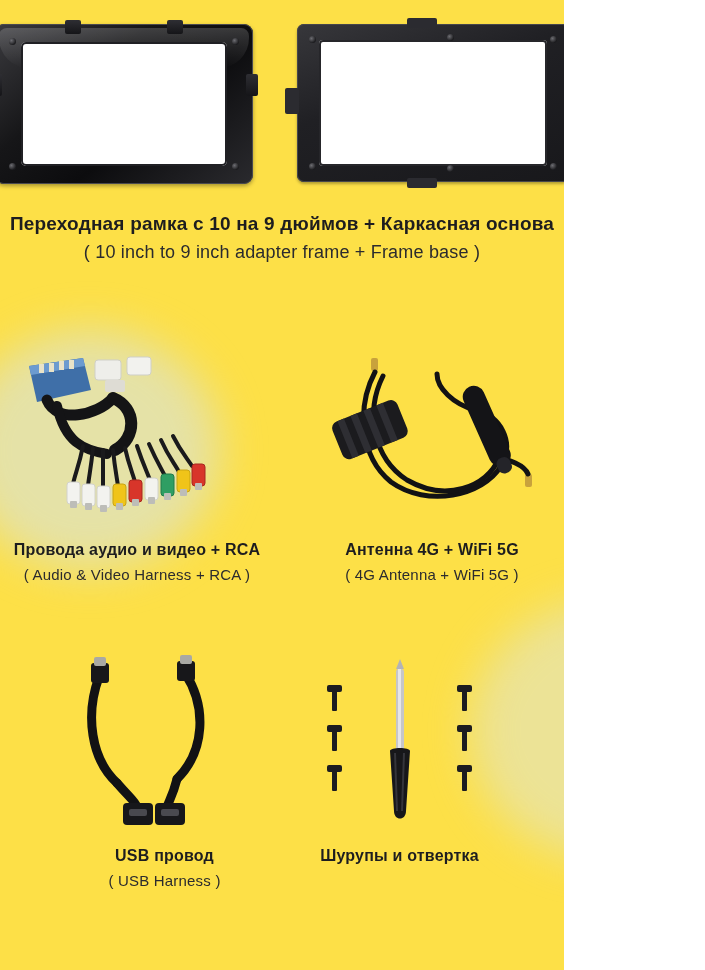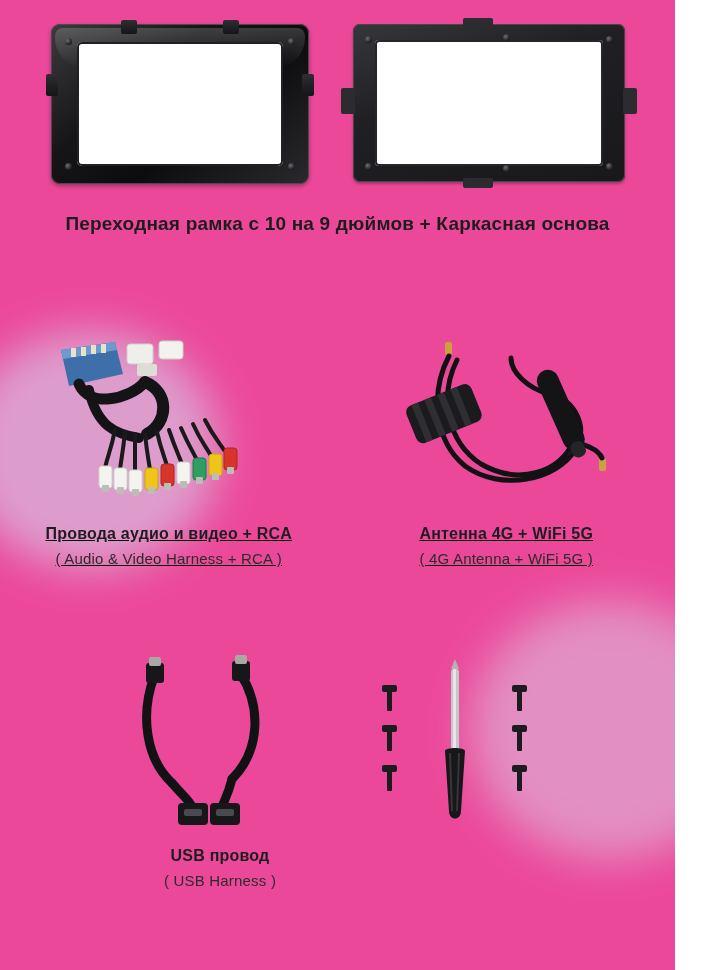--- a/index.html
+++ b/index.html
@@ -6,23 +6,23 @@
   html, body {
     margin: 0;
     padding: 0;
     width: 705px;
     height: 970px;
     background: #ffffff;
     font-family: "Liberation Sans", sans-serif;
   }
   .page {
     position: relative;
-    width: 675px;
+    width: 564px;
     height: 970px;
-    background: #ec4899;
+    background: #fde047;
     overflow: hidden;
   }
 
   
   .section {
     position: absolute;
     width: 100%;
   }
   .caption-ru {
     text-align: center;
@@ -175,23 +175,24 @@
             <div class="screw" style="right:12px; bottom:12px;"></div>
             <div class="screw" style="left:150px; top:10px;"></div>
             <div class="screw" style="left:150px; bottom:10px;"></div>
           </div>
         </div>
       </div>
 
     </div>
 
     <div class="caption-ru" style="margin-top:26px;">Переходная рамка с 10 на 9 дюймов + Каркасная основа</div>
+    <div class="caption-en">( 10 inch to 9 inch adapter frame + Frame base )</div>
   </div>
 
-  <div class="section" style="top:330px;text-decoration:underline;">
+  <div class="section" style="top:346px;">
     <div class="row" style="justify-content:center;">
 
       <div class="cell" style="width:352px;">
         <div class="art">
           <svg class="art-svg" width="300" height="180" viewBox="0 0 300 180" aria-hidden="true">
 
             <path d="M42 20 L96 12 L104 44 L50 56 Z" fill="#3f6fa8"></path>
             <path d="M42 20 L96 12 L98 20 L44 29 Z" fill="#6c9bd0"></path>
             <rect x="52" y="18" width="5" height="9" fill="#e9e3c8"></rect>
             <rect x="62" y="17" width="5" height="9" fill="#e9e3c8"></rect>
@@ -336,19 +337,20 @@
             <g fill="#1c1c20">
               <rect x="162" y="36" width="5" height="20" rx="1"></rect>
               <rect x="157" y="30" width="15" height="7" rx="2"></rect>
               <rect x="162" y="76" width="5" height="20" rx="1"></rect>
               <rect x="157" y="70" width="15" height="7" rx="2"></rect>
               <rect x="162" y="116" width="5" height="20" rx="1"></rect>
               <rect x="157" y="110" width="15" height="7" rx="2"></rect>
             </g>
           </svg>
         </div>
+        <div class="caption-ru small" style="margin-top:16px;">Шурупы и отвертка</div>
       </div>
 
 
     </div>
   </div>
 
 </div>
 
 </body></html>

